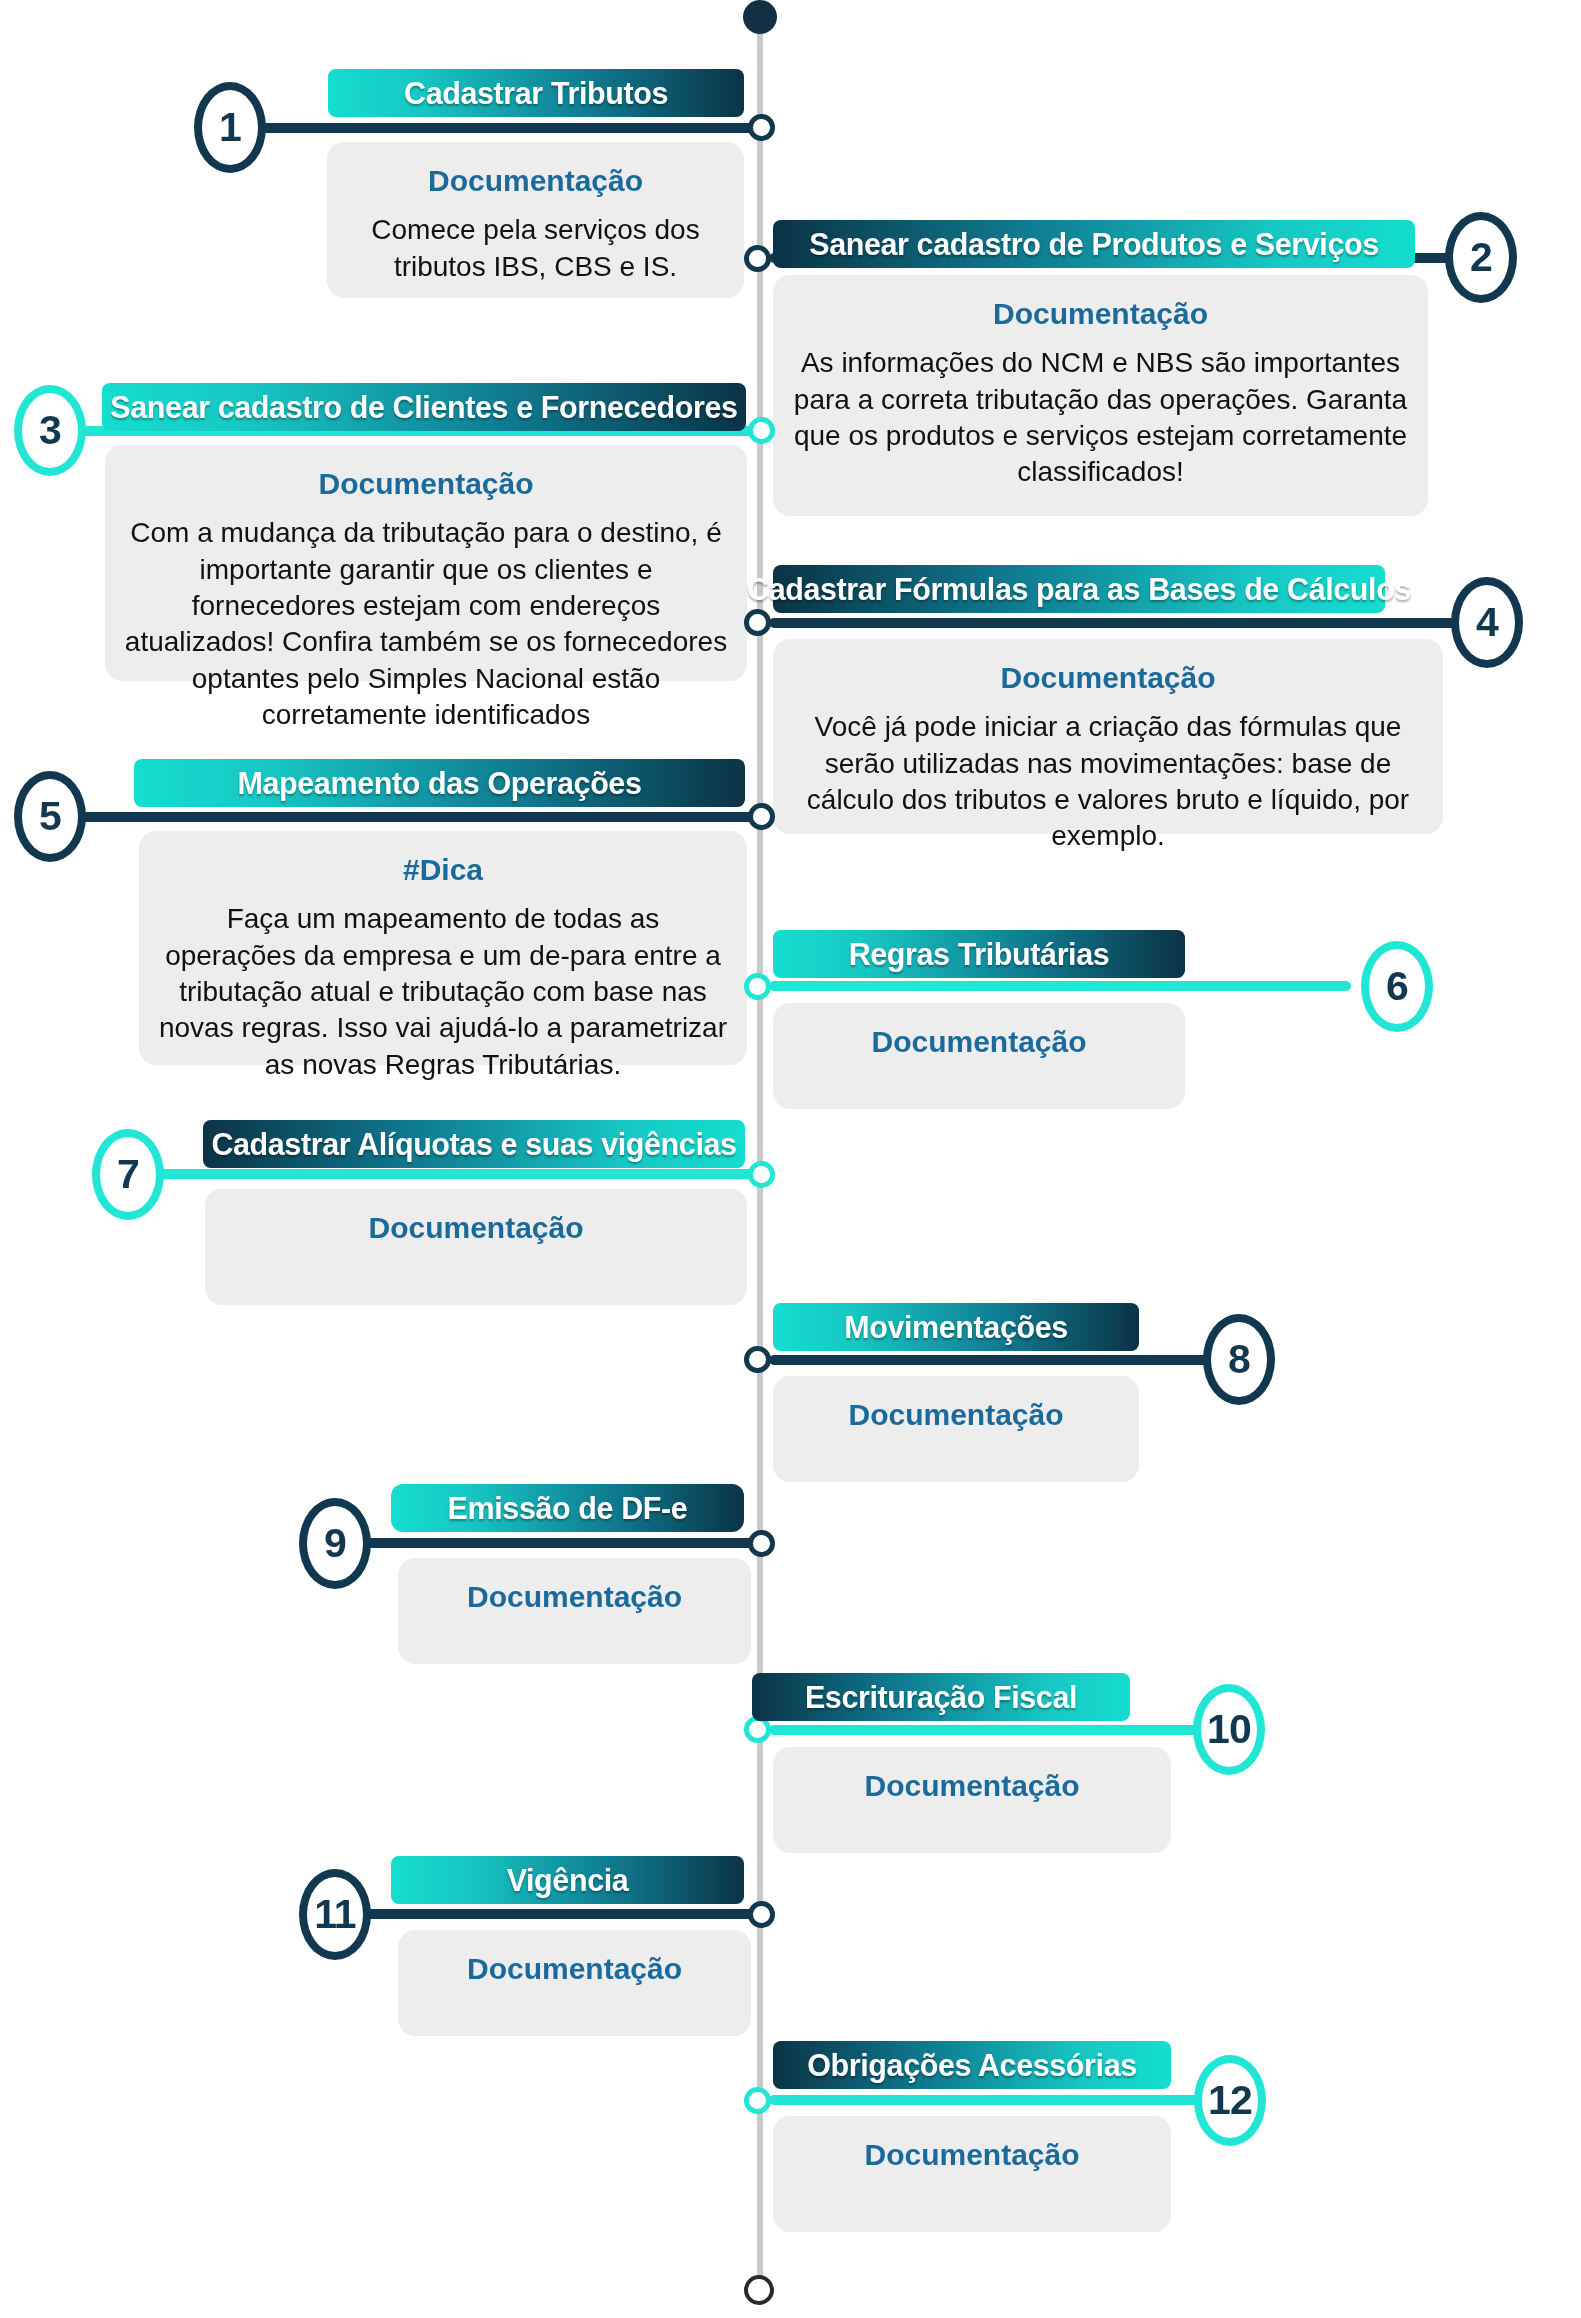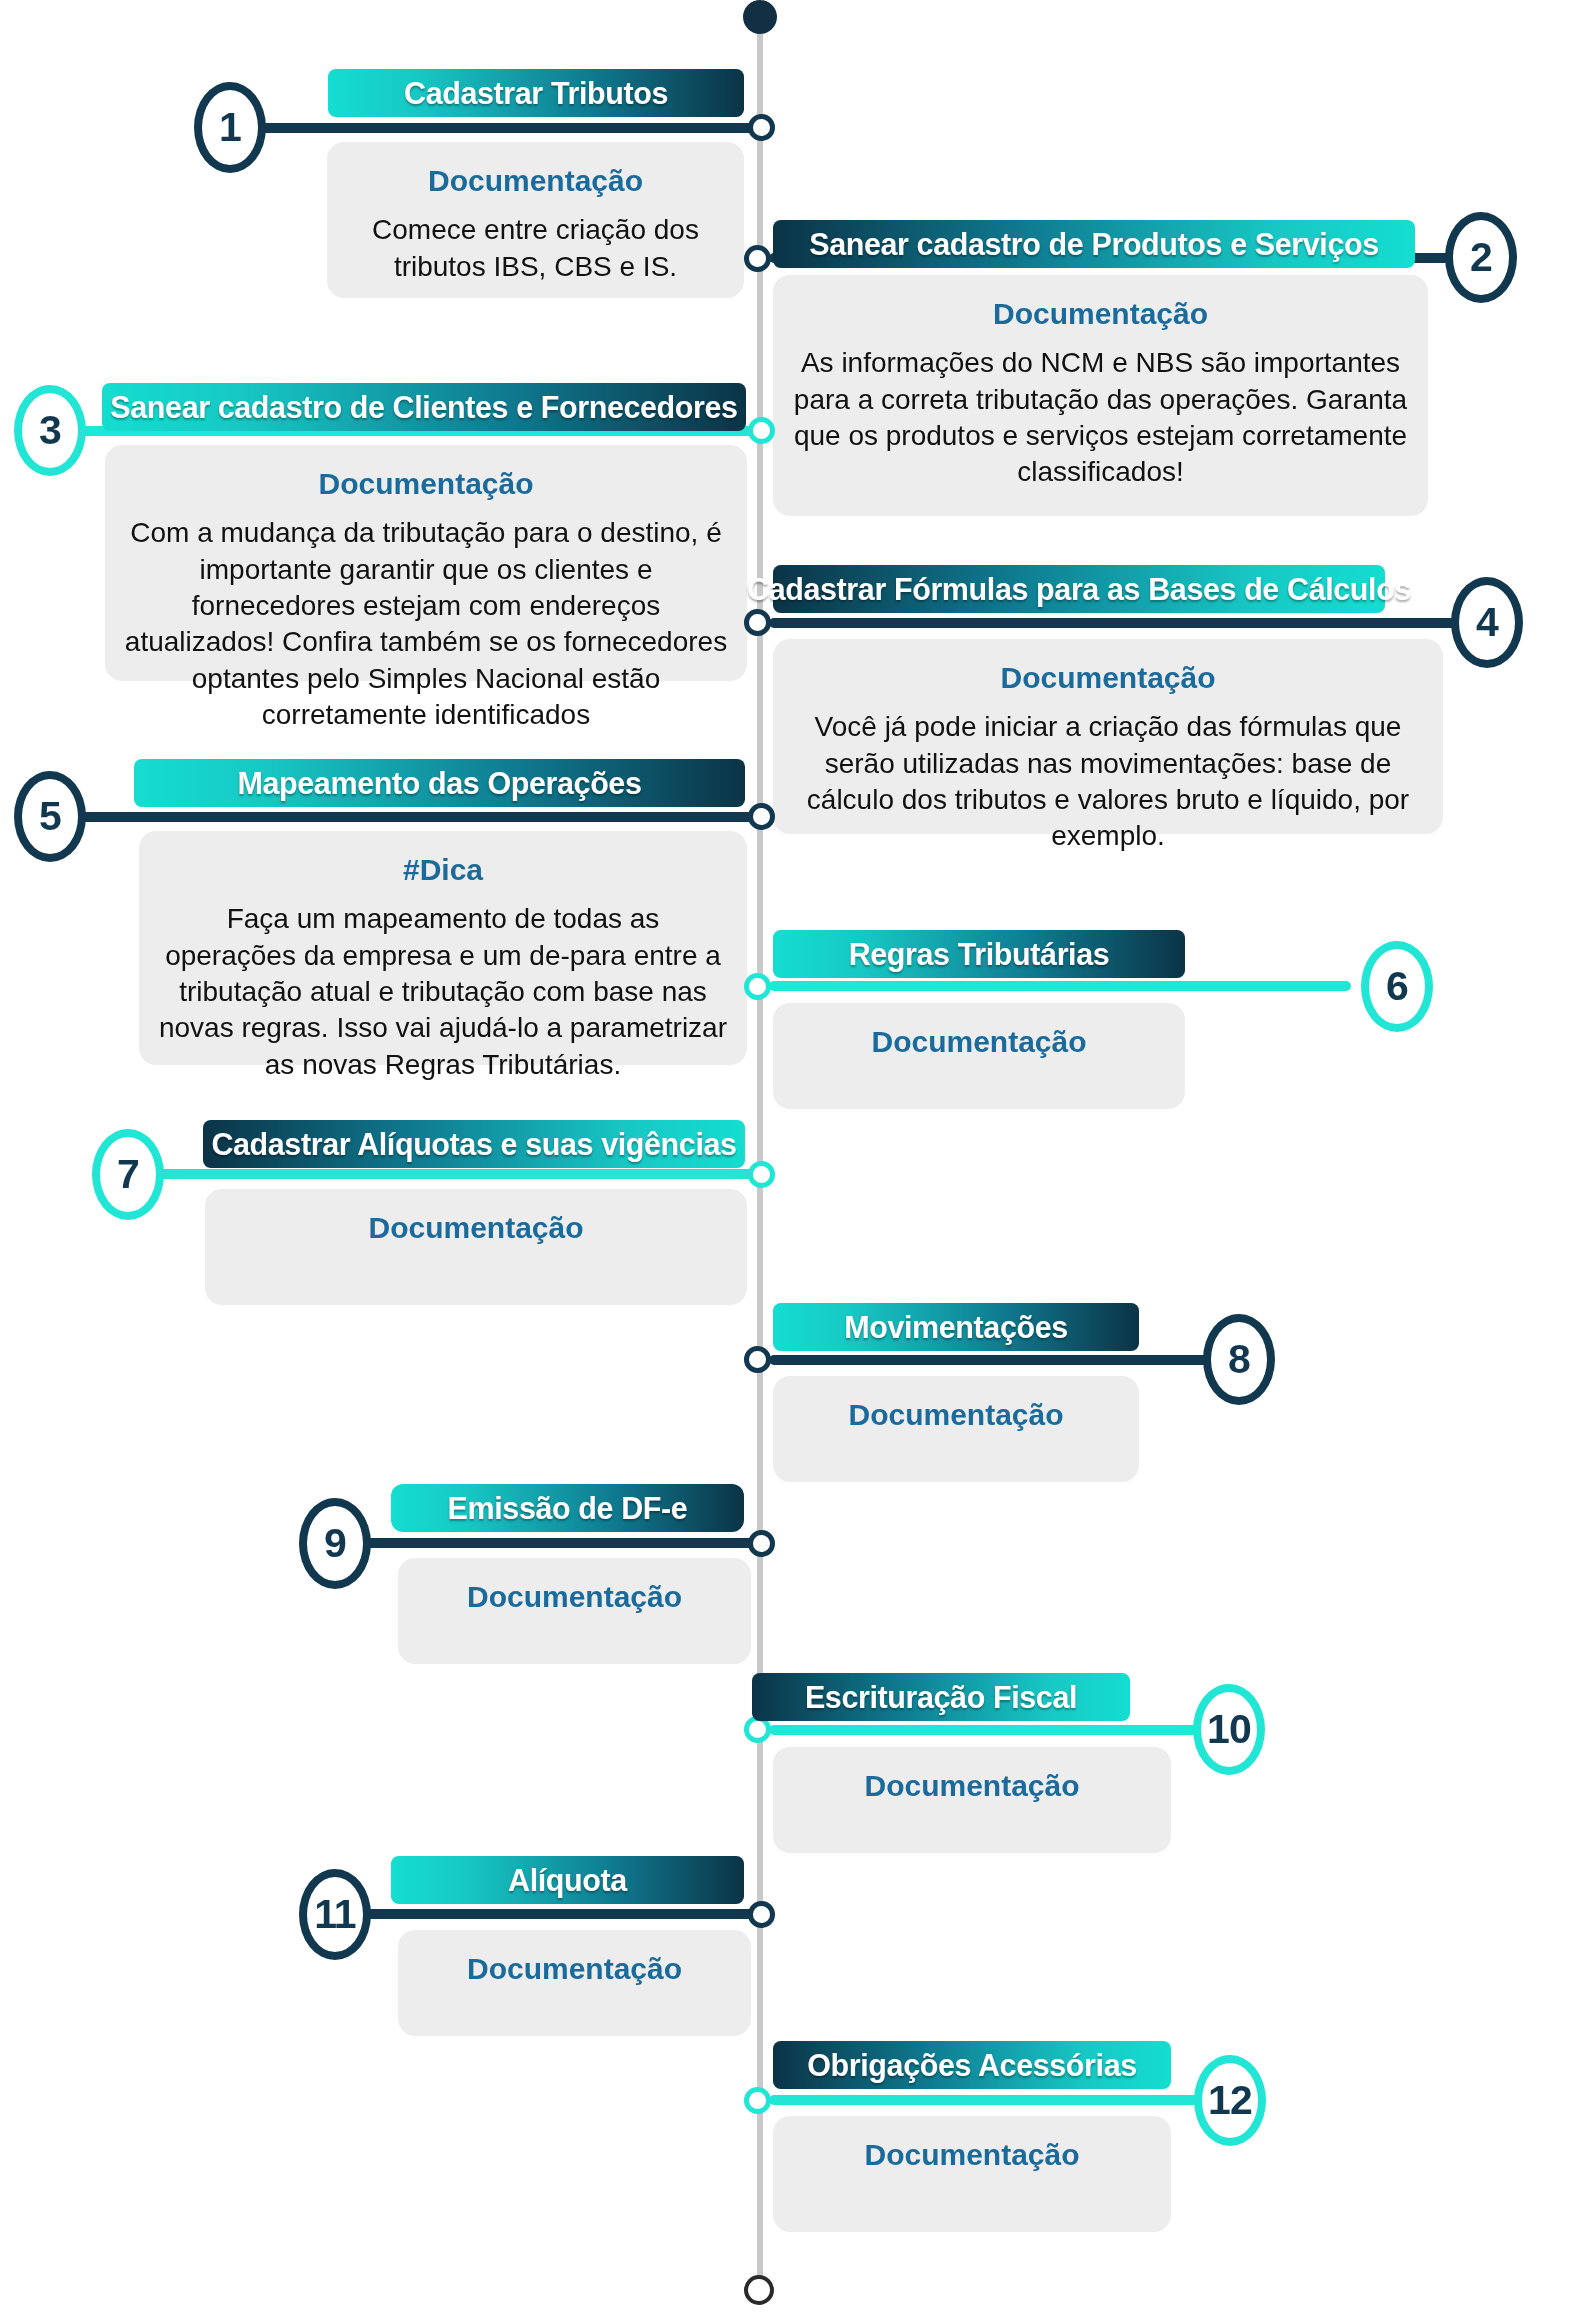--- a/index.html
+++ b/index.html
@@ -60,21 +60,21 @@
       <div class="conn navy" style="left: 242px; top: 123px; width: 520px;"></div>
       <div class="ring navy" style="left: 748px; top: 114px;"></div>
       <div class="numbadge navy" style="left: 194px; top: 82px;">
         <span>1</span>
       </div>
       <div class="title grad-tn" style="left: 328px; top: 69px; width: 416px;">
         <span>Cadastrar Tributos</span>
       </div>
       <div class="card" style="left: 327px; top: 142px; width: 417px; height: 156px;">
         <div class="card-label">Documentação</div>
-        <div class="card-body">Comece entre criação dos tributos IBS, CBS e IS.</div>
+        <div class="card-body">Comece pela serviços dos tributos IBS, CBS e IS.</div>
       </div>
       <div class="conn navy" style="left: 769px; top: 253px; width: 742px;"></div>
       <div class="ring navy" style="left: 744px; top: 245px;"></div>
       <div class="numbadge navy" style="left: 1445px; top: 212px;">
         <span>2</span>
       </div>
       <div class="title grad-nt" style="left: 773px; top: 220px; width: 642px;">
         <span>Sanear cadastro de Produtos e Serviços</span>
       </div>
       <div class="card" style="left: 773px; top: 275px; width: 655px; height: 241px;">
@@ -171,21 +171,21 @@
       </div>
       <div class="card" style="left: 773px; top: 1747px; width: 398px; height: 106px;">
         <div class="card-label">Documentação</div>
       </div>
       <div class="conn navy" style="left: 334px; top: 1909px; width: 427px;"></div>
       <div class="ring navy" style="left: 748px; top: 1901px;"></div>
       <div class="numbadge navy" style="left: 299px; top: 1869px;">
         <span>11</span>
       </div>
       <div class="title grad-tn" style="left: 391px; top: 1856px; width: 353px;">
-        <span>Alíquota</span>
+        <span>Vigência</span>
       </div>
       <div class="card" style="left: 398px; top: 1930px; width: 353px; height: 106px;">
         <div class="card-label">Documentação</div>
       </div>
       <div class="conn cyan" style="left: 769px; top: 2095px; width: 461px;"></div>
       <div class="ring cyan" style="left: 744px; top: 2087px;"></div>
       <div class="numbadge cyan" style="left: 1194px; top: 2055px;">
         <span>12</span>
       </div>
       <div class="title grad-nt" style="left: 773px; top: 2041px; width: 398px;">

